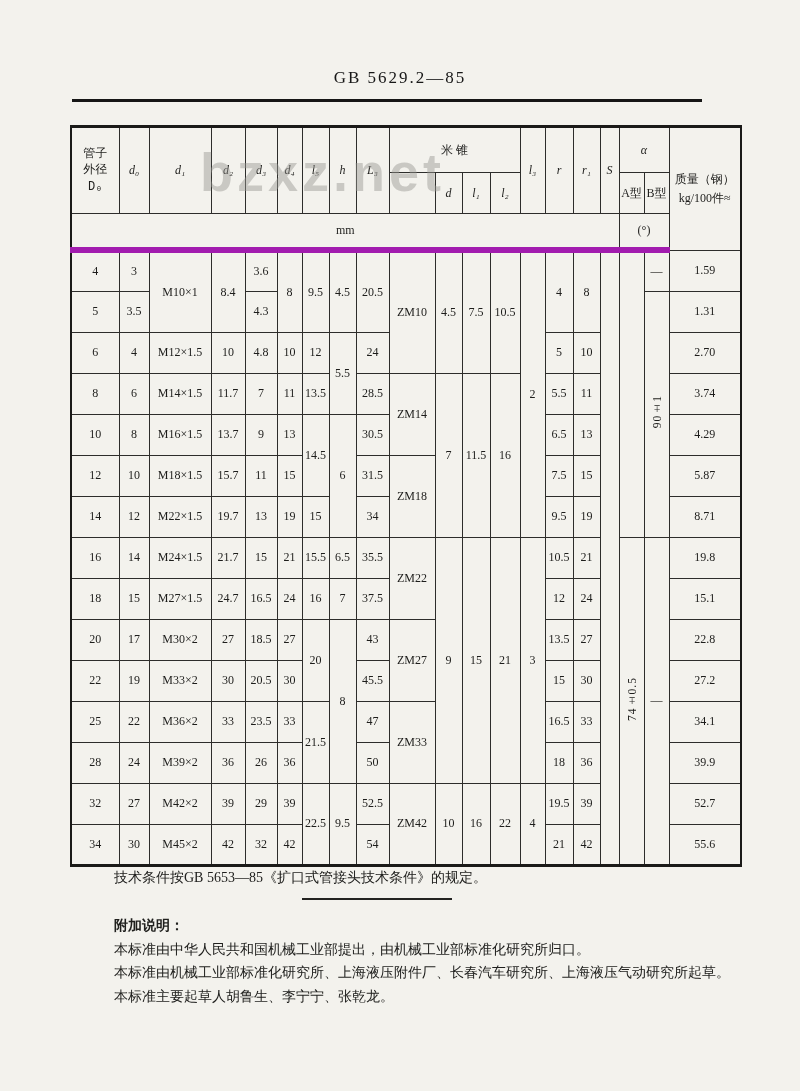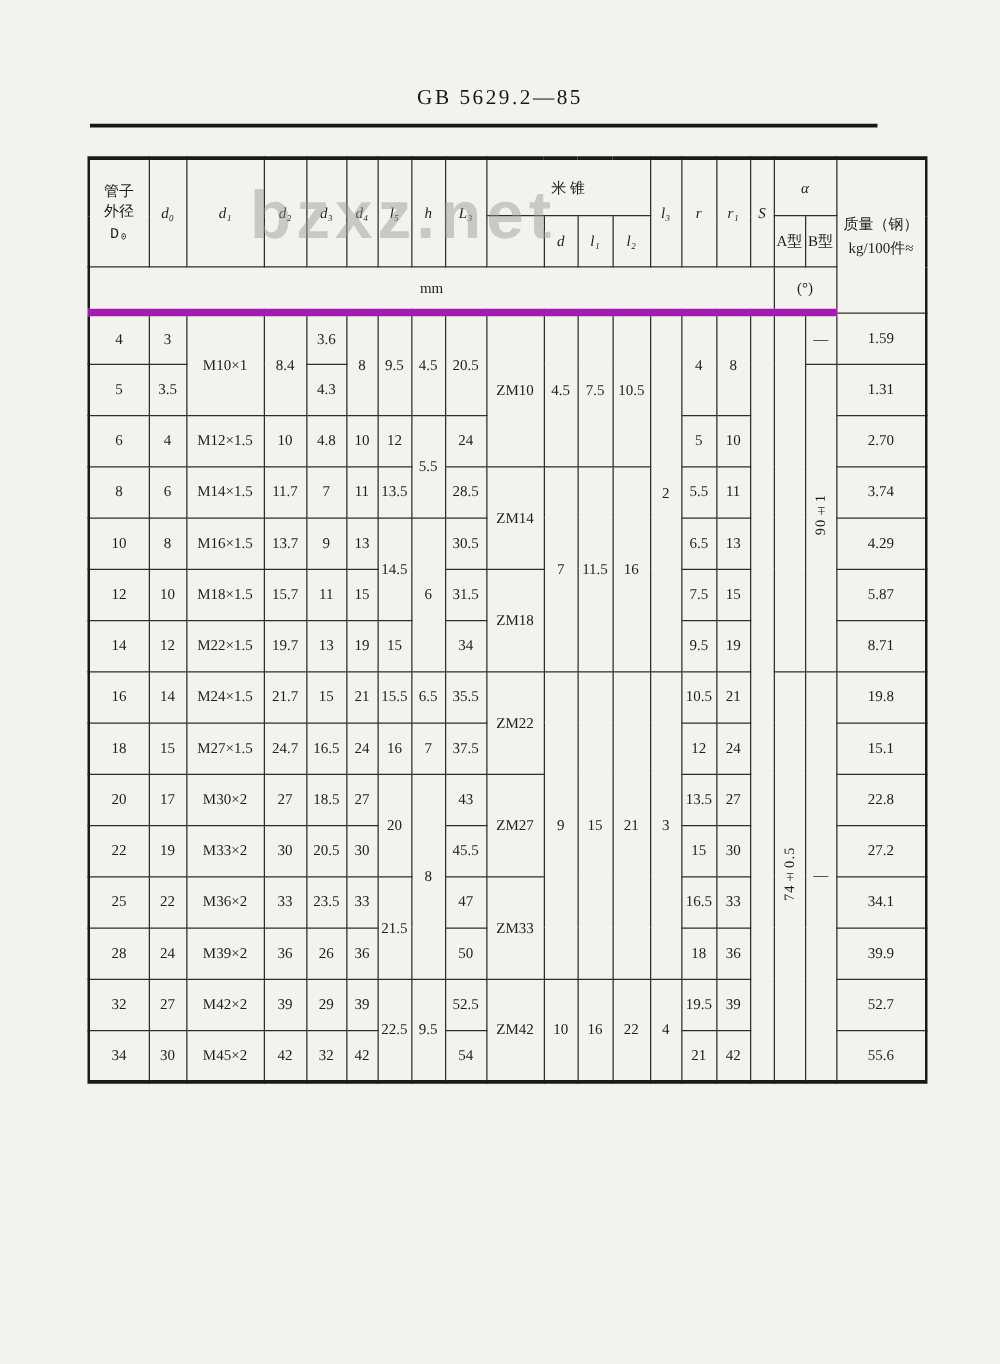--- a/index.html
+++ b/index.html
@@ -357,14 +357,22 @@
           <td>32</td>
           <td>42</td>
           <td>54</td>
           <td>21</td>
           <td>42</td>
           <td>55.6</td>
         </tr>
       </tbody>
   </table>
 
+  <div class="notes">
+    <p class="tech">技术条件按GB 5653—85《扩口式管接头技术条件》的规定。</p>
+    <div class="note-divider"></div>
+    <p class="head">附加说明：</p>
+    <p>本标准由中华人民共和国机械工业部提出，由机械工业部标准化研究所归口。</p>
+    <p>本标准由机械工业部标准化研究所、上海液压附件厂、长春汽车研究所、上海液压气动研究所起草。</p>
+    <p>本标准主要起草人胡鲁生、李宁宁、张乾龙。</p>
+  </div>
 
 </div>
 
 </body></html>

